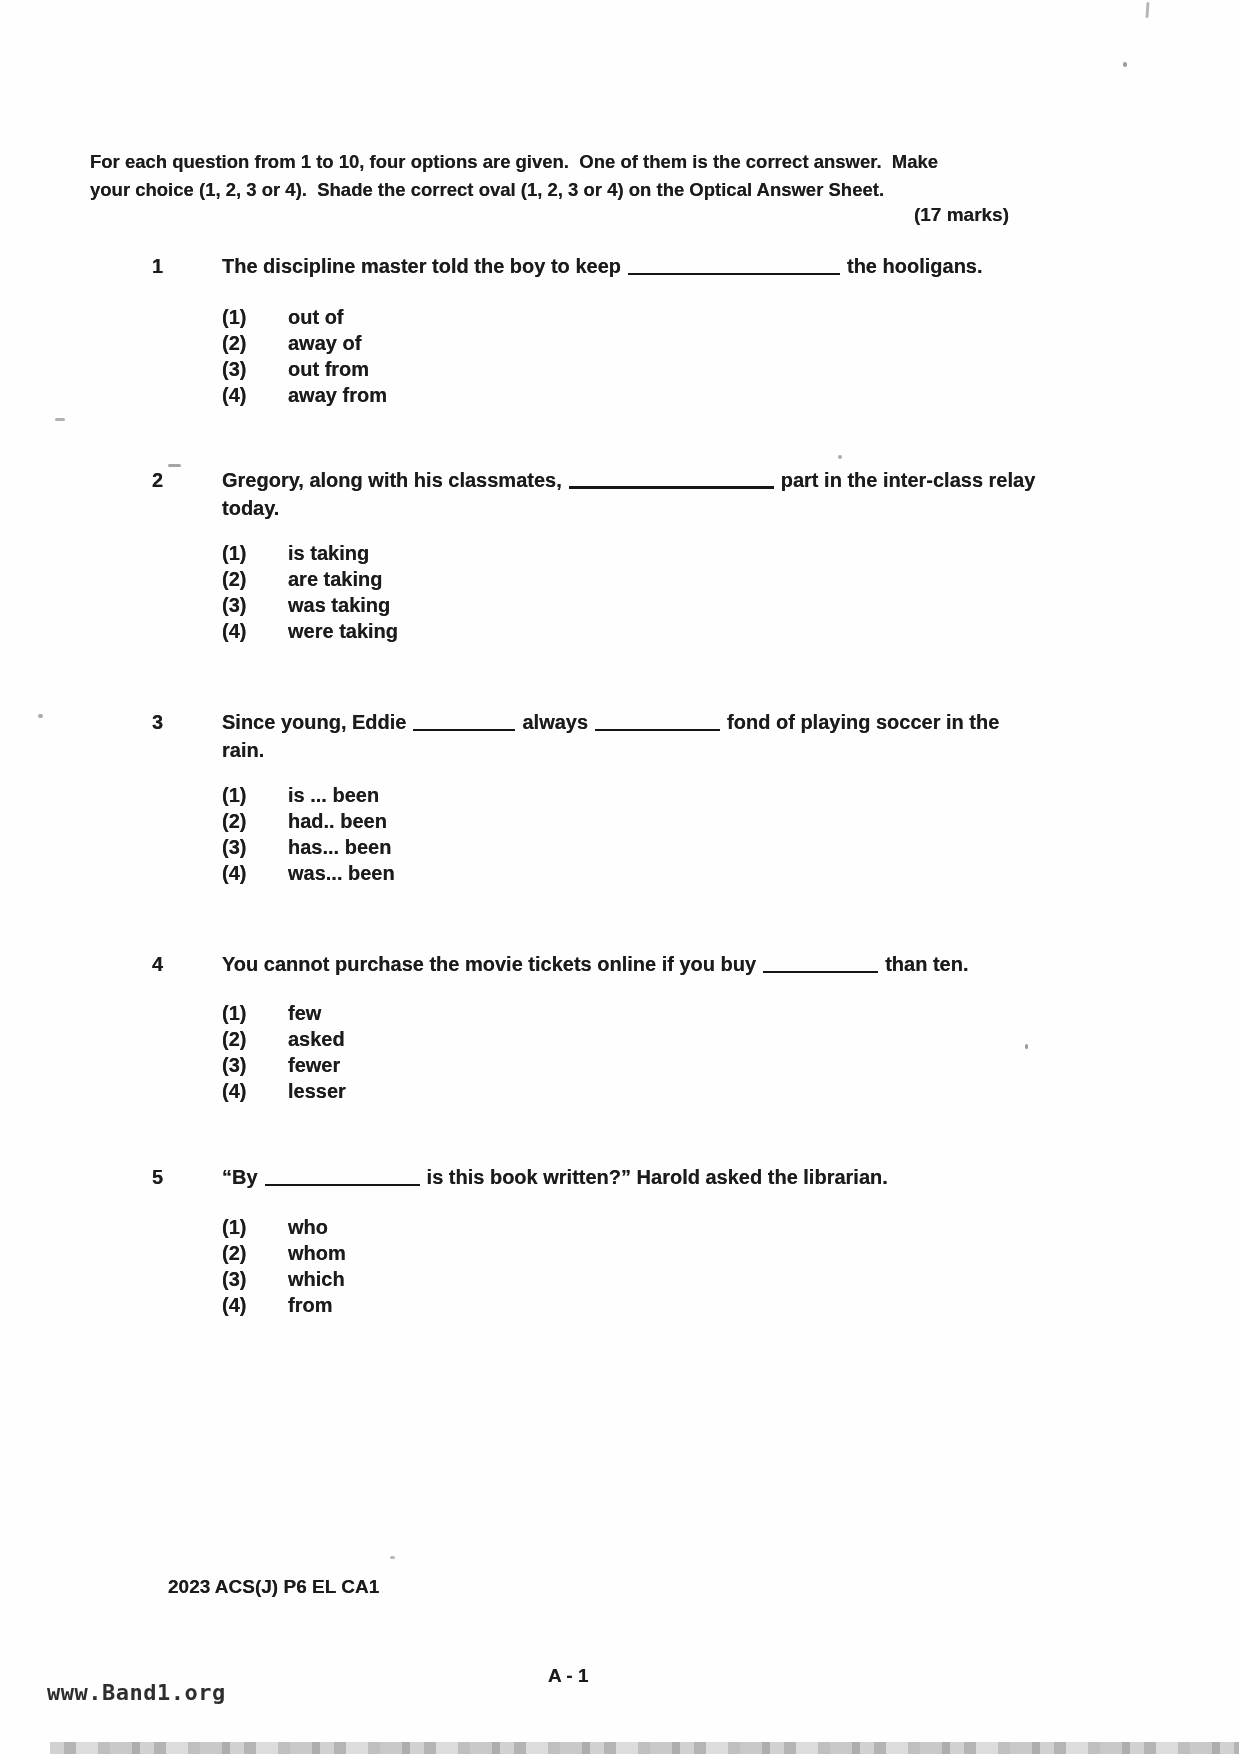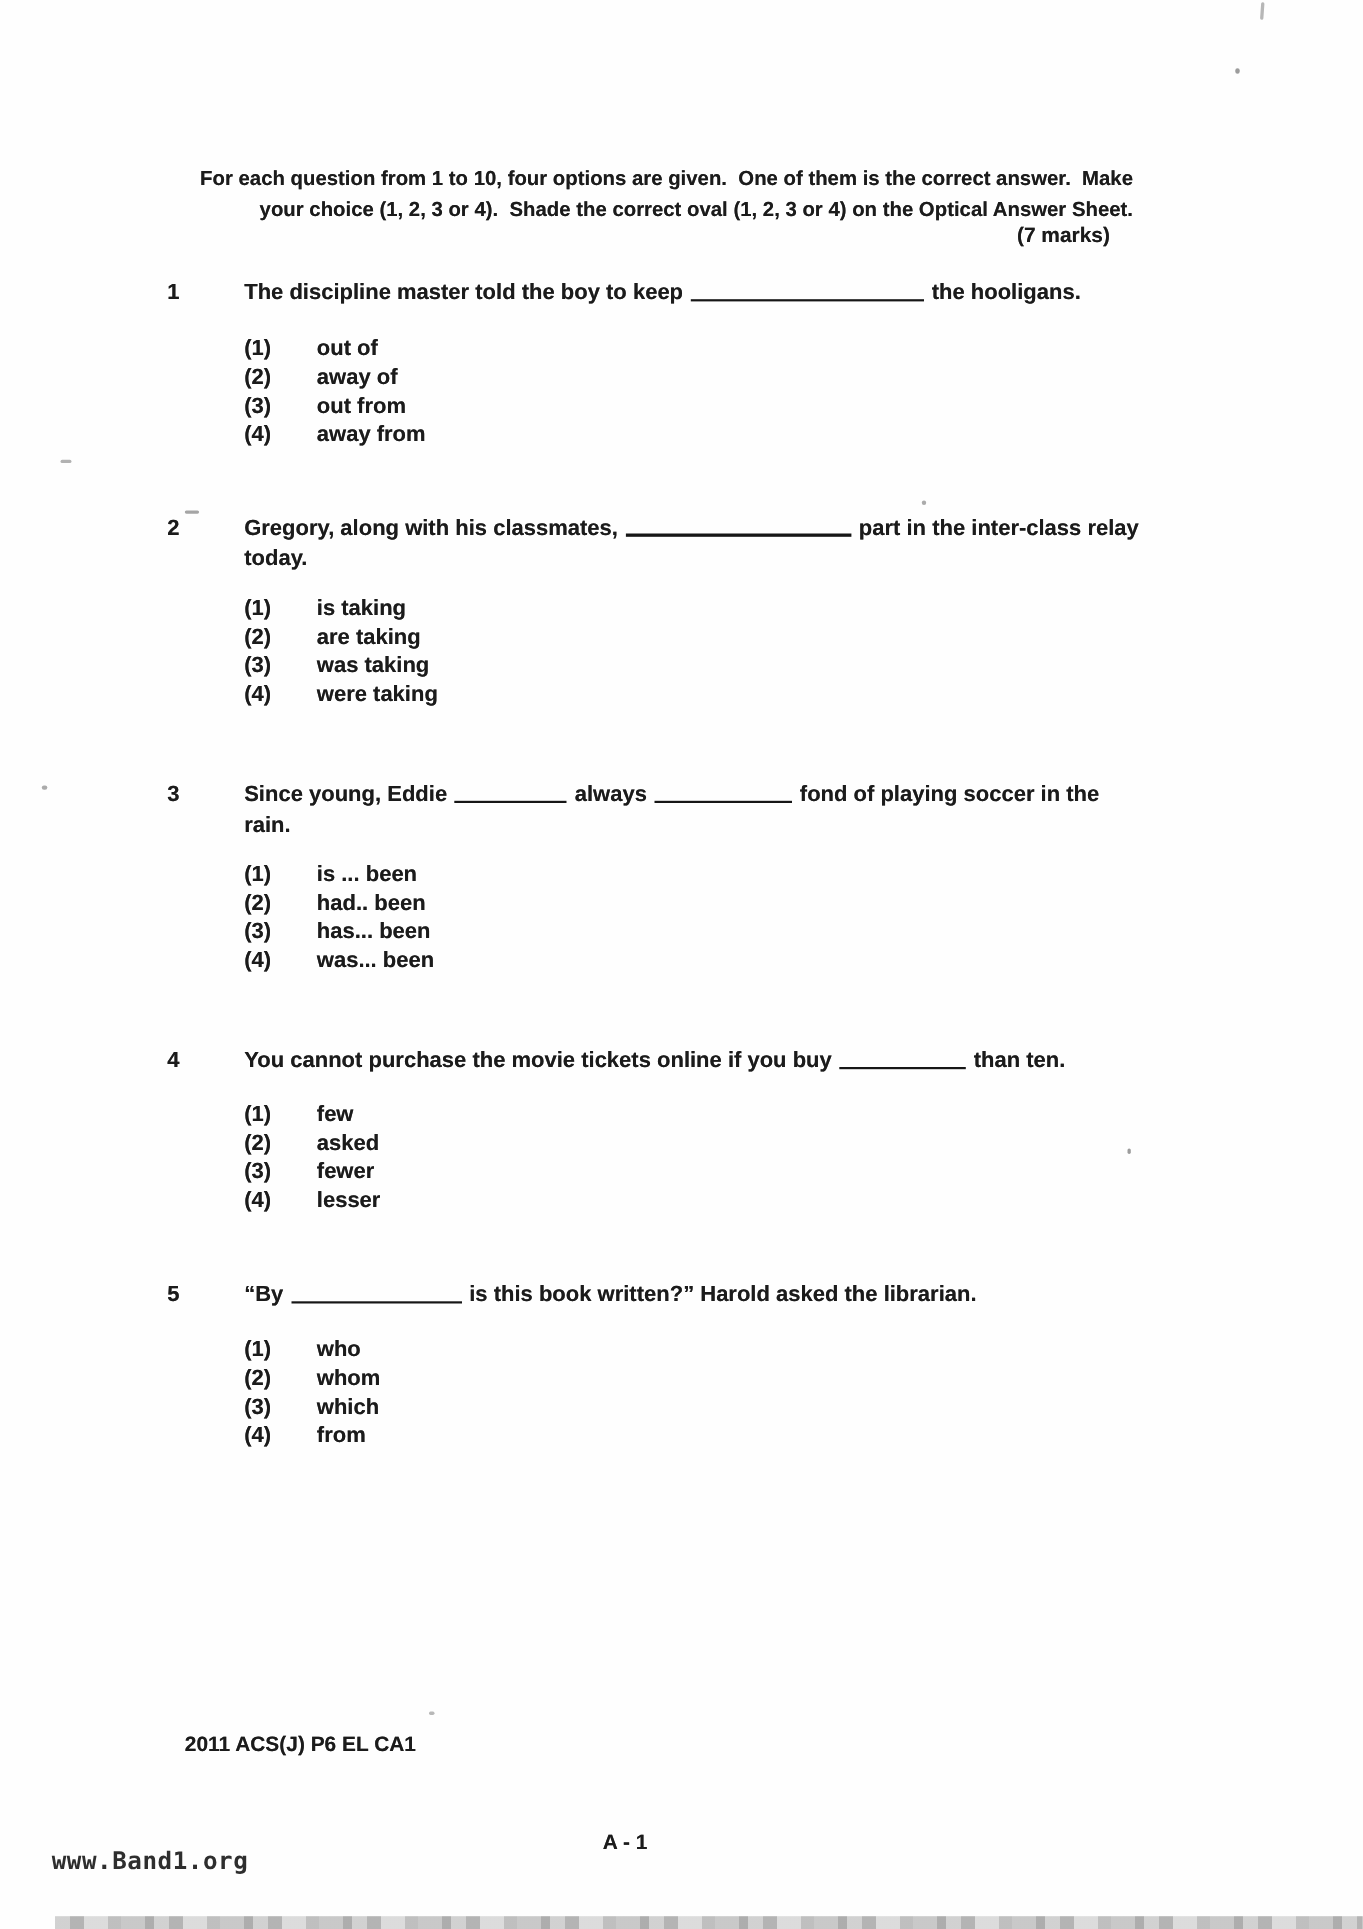--- a/index.html
+++ b/index.html
@@ -5,21 +5,21 @@
   html,body{margin:0;padding:0;background:#ffffff;}
   .page{
     position:relative;
     width:1239px;height:1754px;
     background:#fefefe;
     overflow:hidden;
     font-family:"Liberation Sans", sans-serif;
     color:#1b1b1b;
   }
   
-  .instructions{position:absolute;left:90px;top:148px;width:940px;text-align:right;}
+  .instructions{position:absolute;left:90px;top:148px;width:940px;}
   .instructions .line{
     display:block;white-space:pre;
     font-size:18.5px;line-height:28px;font-weight:bold;
     text-shadow:0 0 0.6px rgba(25,25,25,0.7);
   }
   .marks{
     position:absolute;right:230px;top:204px;
     font-size:19px;font-weight:bold;
     text-shadow:0 0 0.6px rgba(25,25,25,0.7);
   }
@@ -92,21 +92,21 @@
 </style>
 </head>
 <body>
 
 <div class="page">
 
   <div class="instructions">
     <span class="line">For each question from 1 to 10, four options are given.  One of them is the correct answer.  Make</span>
     <span class="line">your choice (1, 2, 3 or 4).  Shade the correct oval (1, 2, 3 or 4) on the Optical Answer Sheet.</span>
   </div>
-  <div class="marks">(7 marks)</div>
+  <div class="marks">(17 marks)</div>
 
   <section class="q q1" style="top:252px">
     <div class="qrow">
       <span class="qnum">1</span>
       <span class="qline"><span>The discipline master told the boy to keep</span><span class="blank"></span><span>the hooligans.</span></span>
     </div>
     <div class="opts">
       <div class="opt">
           <span class="opt-num">(1)</span>
           <span class="opt-text">out of</span>
@@ -221,21 +221,21 @@
           <span class="opt-num">(3)</span>
           <span class="opt-text">which</span>
         </div>
       <div class="opt">
           <span class="opt-num">(4)</span>
           <span class="opt-text">from</span>
         </div>
     </div>
   </section>
 
-  <div class="doc-code">2011 ACS(J) P6 EL CA1</div>
+  <div class="doc-code">2023 ACS(J) P6 EL CA1</div>
   <div class="page-label">A - 1</div>
 
   <div class="watermark">www.Band1.org</div>
 
   <div class="scan-band"></div>
 
   <div class="speck" style="left:1146px;top:2px;width:3px;height:16px;background:#b7b7b7;transform:rotate(4deg);"></div>
   <div class="speck" style="left:1123px;top:62px;width:4px;height:5px;"></div>
   <div class="speck" style="left:168px;top:464px;width:13px;height:3px;background:#a5a5a5;"></div>
   <div class="speck" style="left:838px;top:455px;width:4px;height:4px;background:#ababab;"></div>

